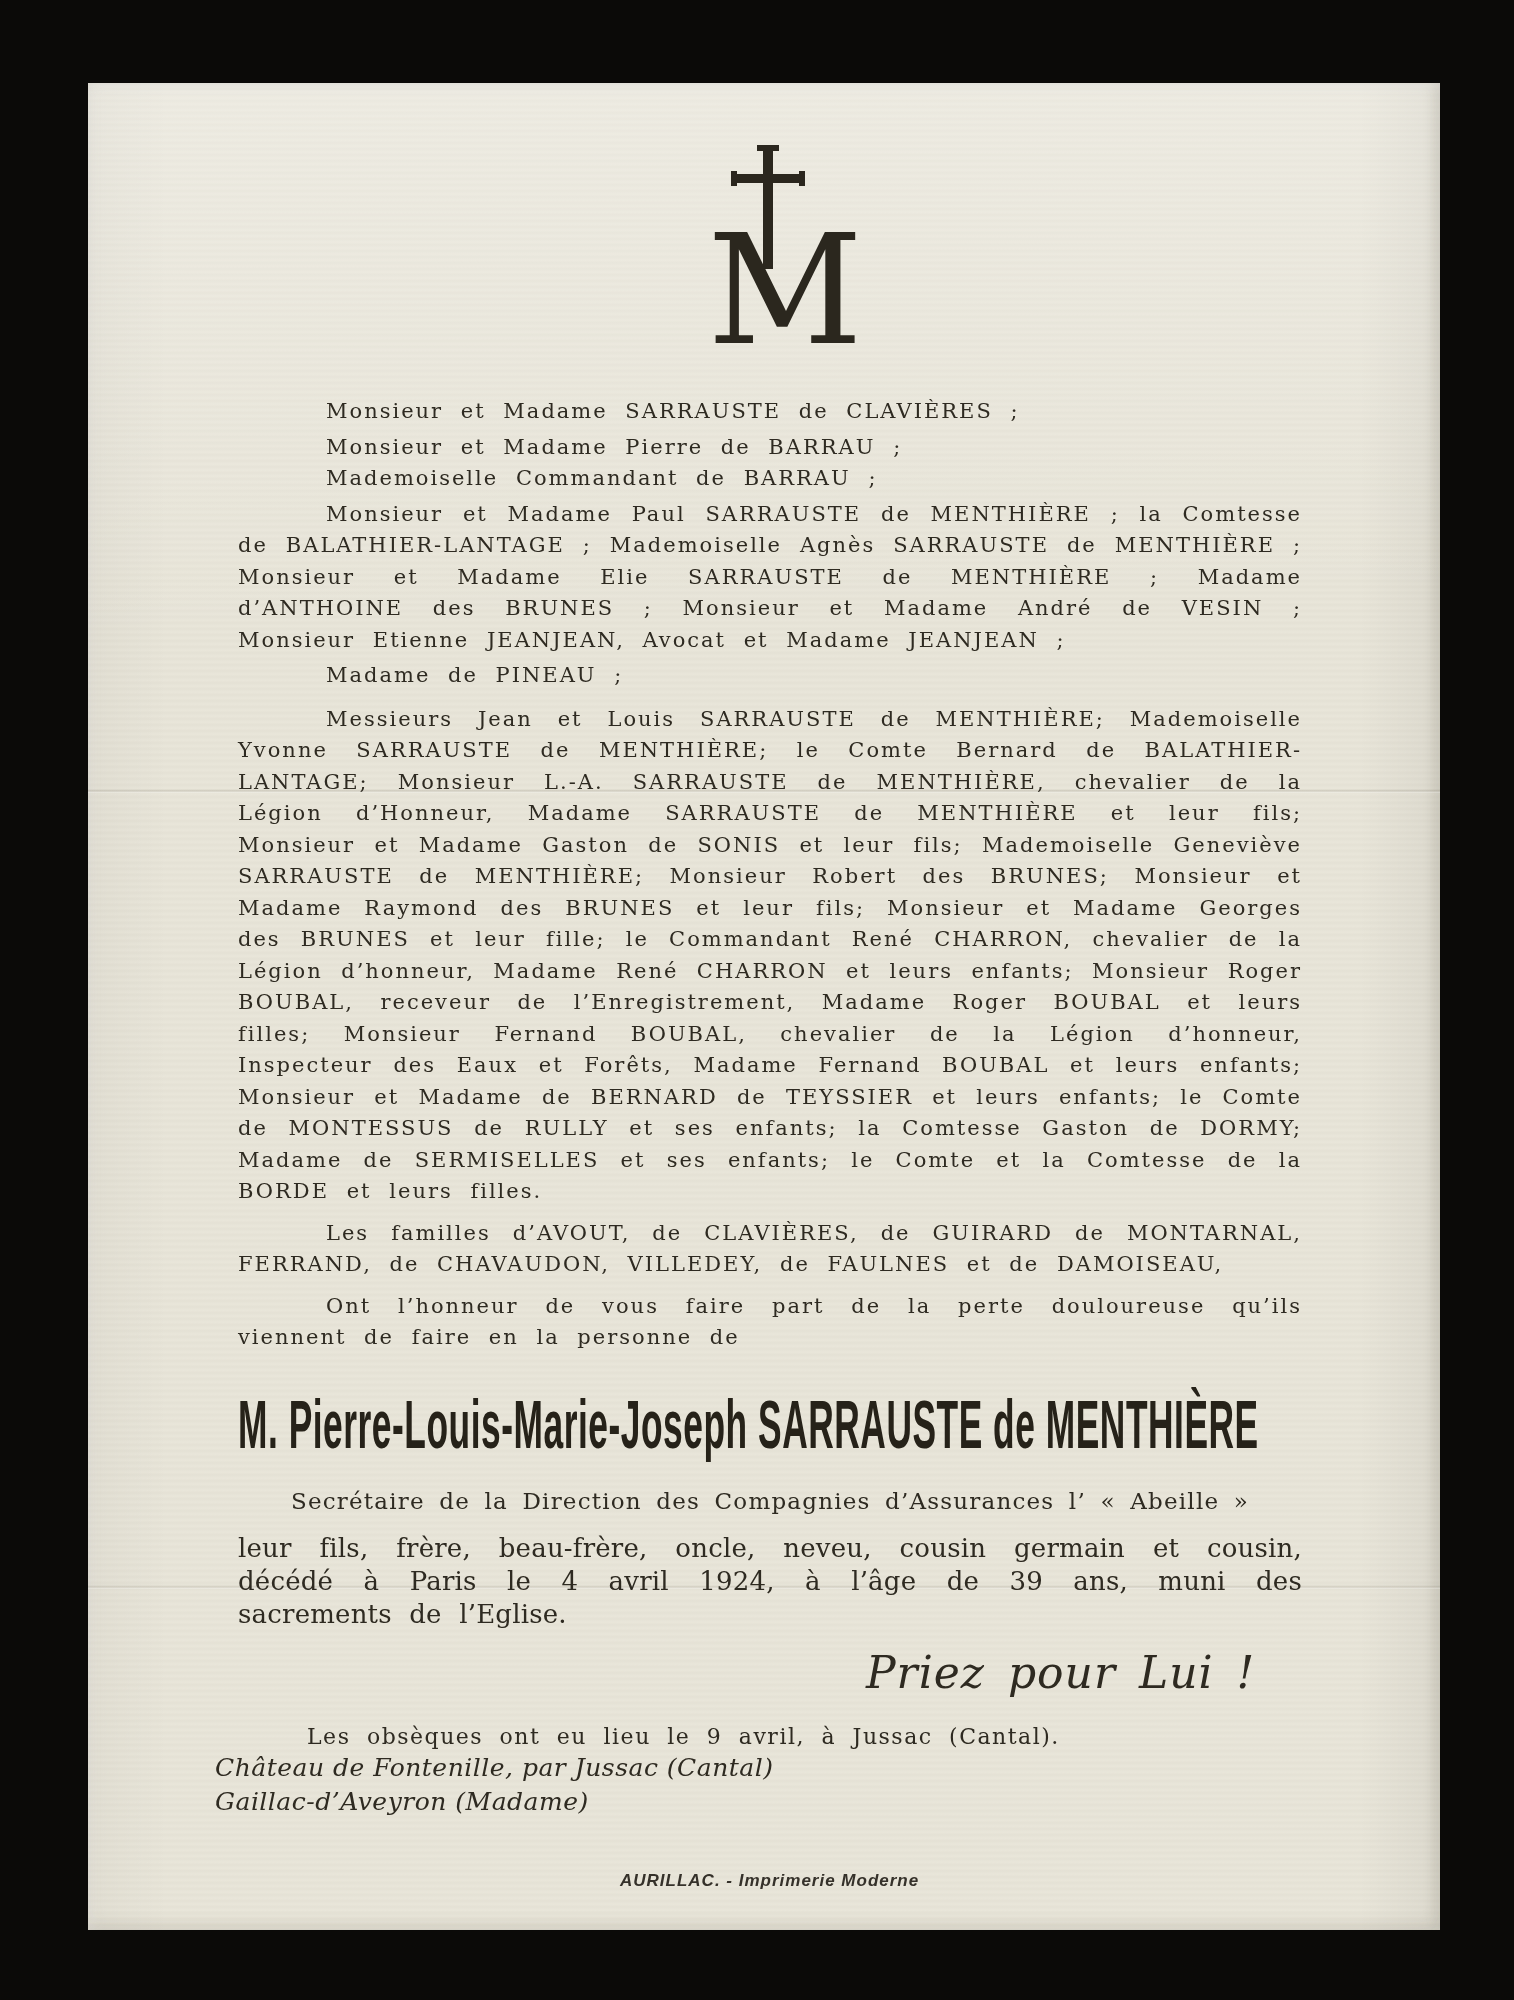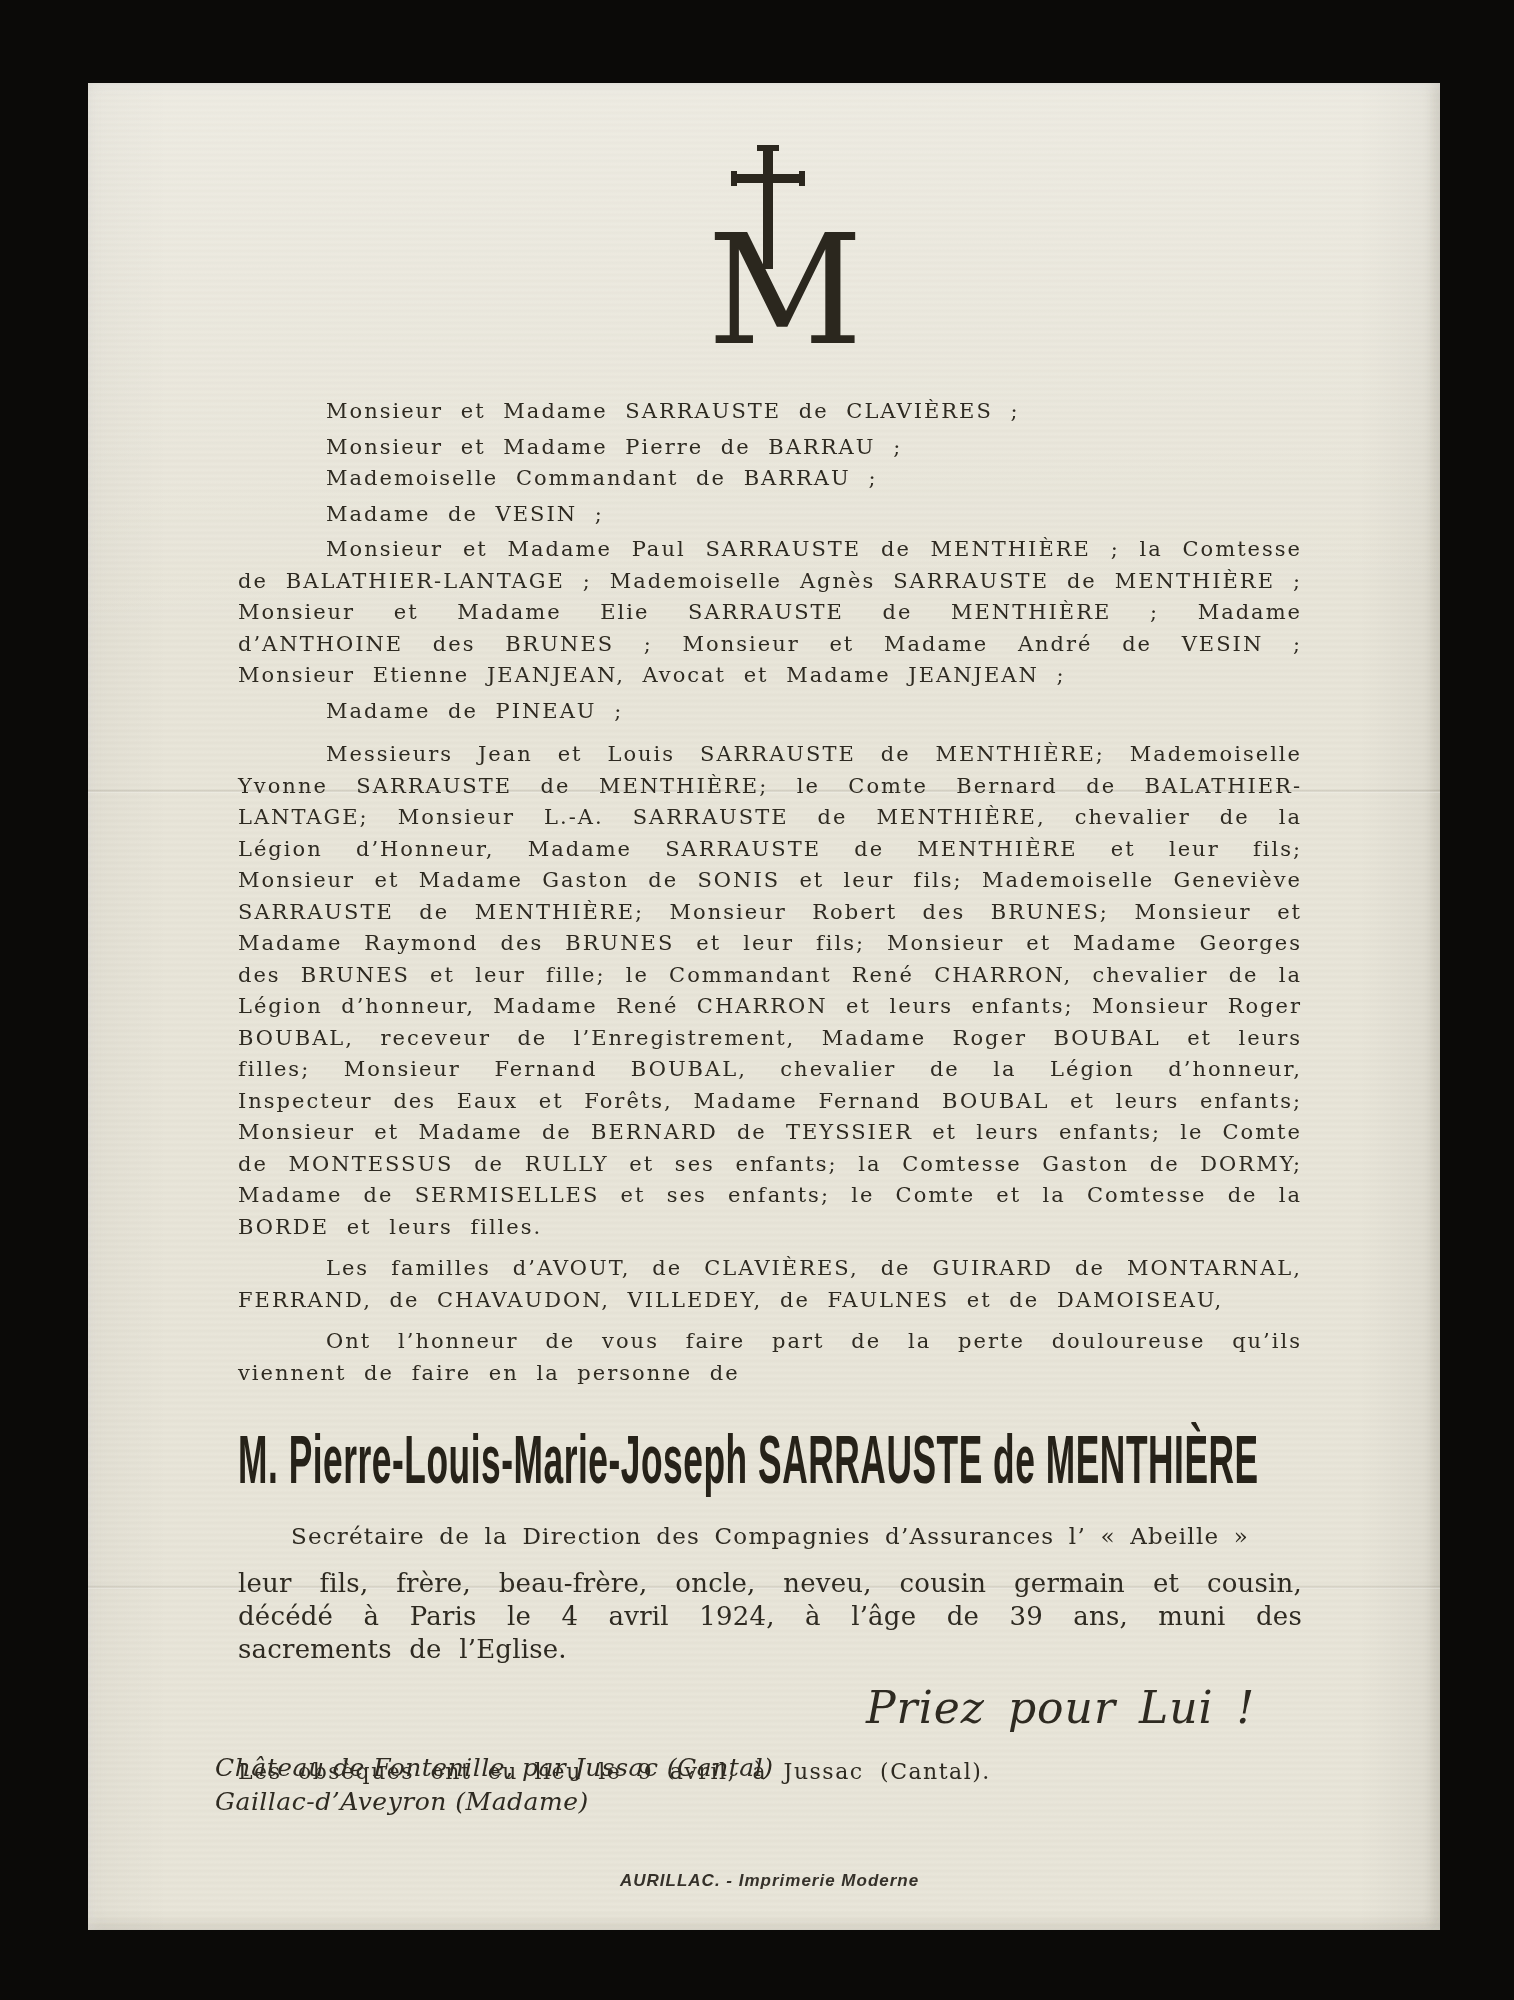--- a/index.html
+++ b/index.html
@@ -96,20 +96,21 @@
     margin-top: 16px;
     margin-left: 628px;
     font-size: 44px;
     font-style: italic;
     letter-spacing: 1px;
     word-spacing: 8px;
     white-space: nowrap;
   }
   .funeral-line {
     margin-top: 26px;
+    margin-left: 69px;
     font-size: 22px;
     letter-spacing: 1.5px;
     word-spacing: 8px;
     white-space: nowrap;
   }
   .addresses {
     position: absolute;
     left: 127px;
     top: 1668px;
     font-size: 25px;
@@ -147,21 +148,20 @@
         <rect x="114" y="26" width="6" height="15"></rect>
       </g>
       <text x="100" y="198" text-anchor="middle" font-family="DejaVu Serif, serif" font-size="152" fill="#2b271e">M</text>
     </svg>
   </div>
 
   <div class="text-block">
     <p class="para mb-s">Monsieur et Madame SARRAUSTE de CLAVIÈRES ;</p>
     <p class="para">Monsieur et Madame Pierre de BARRAU ;</p>
     <p class="para mb-s">Mademoiselle Commandant de BARRAU ;</p>
-    <p class="para mb-s">Madame de VESIN ;</p>
     <p class="para mb-s">Monsieur et Madame Paul SARRAUSTE de MENTHIÈRE ; la Comtesse de BALATHIER-LANTAGE ; Mademoiselle Agnès SARRAUSTE de MENTHIÈRE ; Monsieur et Madame Elie SARRAUSTE de MENTHIÈRE ; Madame d’ANTHOINE des BRUNES ; Monsieur et Madame André de VESIN ; Monsieur Etienne JEANJEAN, Avocat et Madame JEANJEAN ;</p>
     <p class="para mb-m">Madame de PINEAU ;</p>
     <p class="para mb-l">Messieurs Jean et Louis SARRAUSTE de MENTHIÈRE; Mademoiselle Yvonne SARRAUSTE de MENTHIÈRE; le Comte Bernard de BALATHIER-LANTAGE; Monsieur L.-A. SARRAUSTE de MENTHIÈRE, chevalier de la Légion d’Honneur, Madame SARRAUSTE de MENTHIÈRE et leur fils; Monsieur et Madame Gaston de SONIS et leur fils; Mademoiselle Geneviève SARRAUSTE de MENTHIÈRE; Monsieur Robert des BRUNES; Monsieur et Madame Raymond des BRUNES et leur fils; Monsieur et Madame Georges des BRUNES et leur fille; le Commandant René CHARRON, chevalier de la Légion d’honneur, Madame René CHARRON et leurs enfants; Monsieur Roger BOUBAL, receveur de l’Enregistrement, Madame Roger BOUBAL et leurs filles; Monsieur Fernand BOUBAL, chevalier de la Légion d’honneur, Inspecteur des Eaux et Forêts, Madame Fernand BOUBAL et leurs enfants; Monsieur et Madame de BERNARD de TEYSSIER et leurs enfants; le Comte de MONTESSUS de RULLY et ses enfants; la Comtesse Gaston de DORMY; Madame de SERMISELLES et ses enfants; le Comte et la Comtesse de la BORDE et leurs filles.</p>
     <p class="para mb-l">Les familles d’AVOUT, de CLAVIÈRES, de GUIRARD de MONTARNAL, FERRAND, de CHAVAUDON, VILLEDEY, de FAULNES et de DAMOISEAU,</p>
     <p class="para">Ont l’honneur de vous faire part de la perte douloureuse qu’ils viennent de faire en la personne de</p>
 
     <div class="deceased-name">M. Pierre-Louis-Marie-Joseph SARRAUSTE de MENTHIÈRE</div>
     <div class="deceased-title">Secrétaire de la Direction des Compagnies d’Assurances l’ « Abeille »</div>
     <p class="para relation-line" style="text-indent:0;">leur fils, frère, beau-frère, oncle, neveu, cousin germain et cousin, décédé à Paris le 4 avril 1924, à l’âge de 39 ans, muni des sacrements de l’Eglise.</p>
     <div class="prayer">Priez pour Lui !</div>

